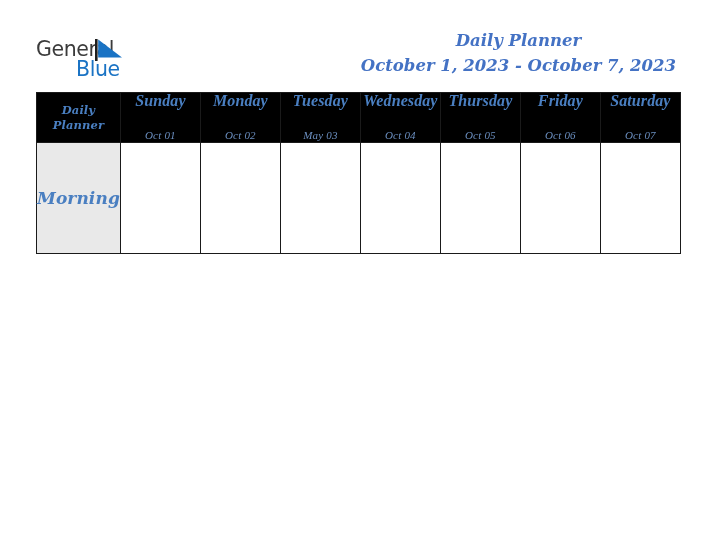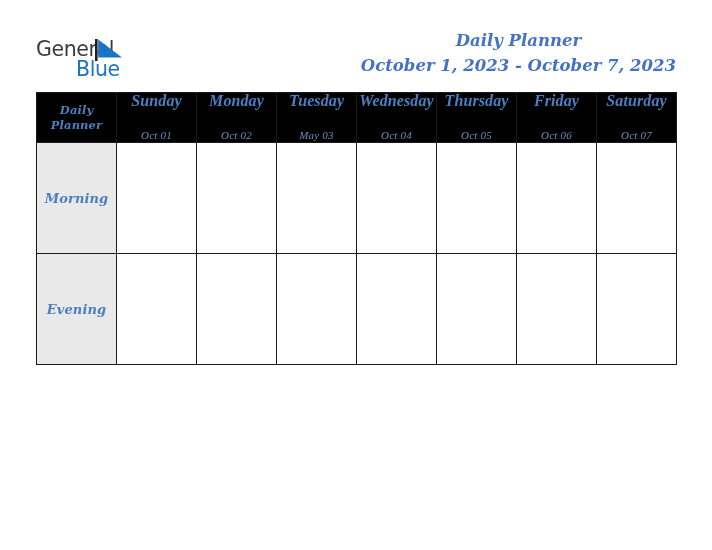--- a/index.html
+++ b/index.html
@@ -149,21 +149,21 @@
 
   
   .slot-row td { height: 110px; }
   .slot-label-cell {
     background: #e9e9e9;
   }
   .slot-label {
     font-family: "DejaVu Serif", serif;
     font-style: italic;
     font-weight: bold;
-    font-size: 13px;
+    font-size: 17px;
     color: #4a7fc1;
     letter-spacing: 0.1px;
   }
   .slot-cell {
     background: #ffffff;
   }
 </style>
 </head>
 <body>
 
@@ -246,27 +246,15 @@
       <td class="slot-cell"></td>
       <td class="slot-cell"></td>
       <td class="slot-cell"></td>
       <td class="slot-cell"></td>
       <td class="slot-cell"></td>
       <td class="slot-cell"></td>
       <td class="slot-cell"></td>
     </tr>
 
 
-    <tr class="slot-row">
-      <td class="slot-label-cell">
-        <span class="slot-label">Evening</span>
-      </td>
-      <td class="slot-cell"></td>
-      <td class="slot-cell"></td>
-      <td class="slot-cell"></td>
-      <td class="slot-cell"></td>
-      <td class="slot-cell"></td>
-      <td class="slot-cell"></td>
-      <td class="slot-cell"></td>
-    </tr>
 
   </tbody>
 </table>
 
 </body></html>

